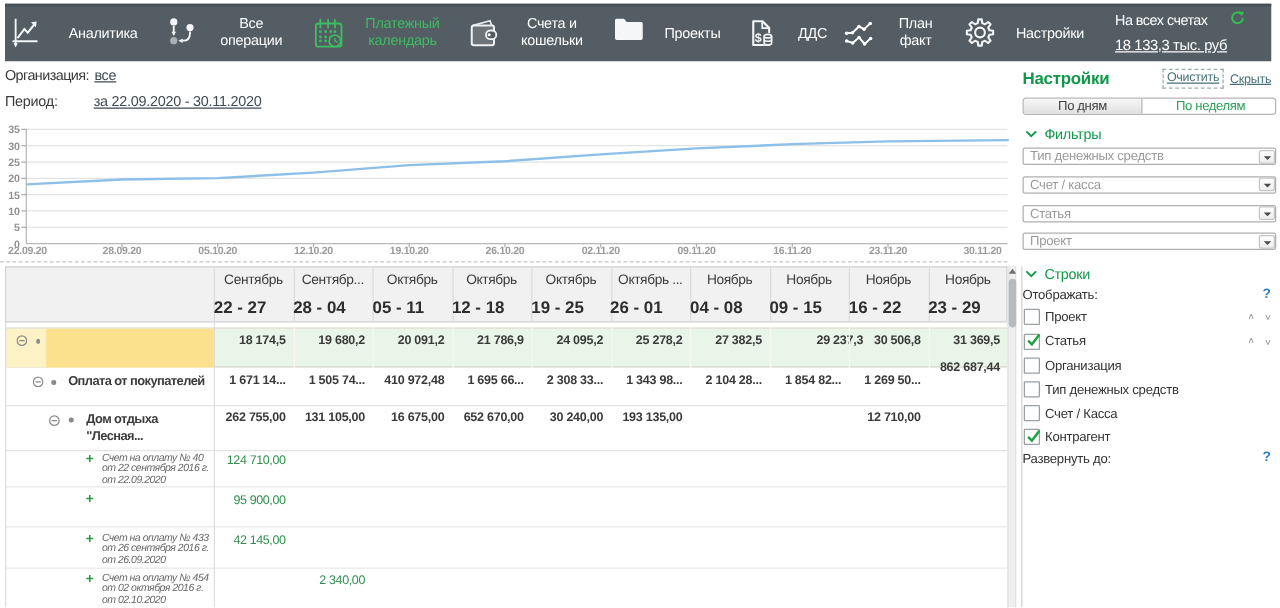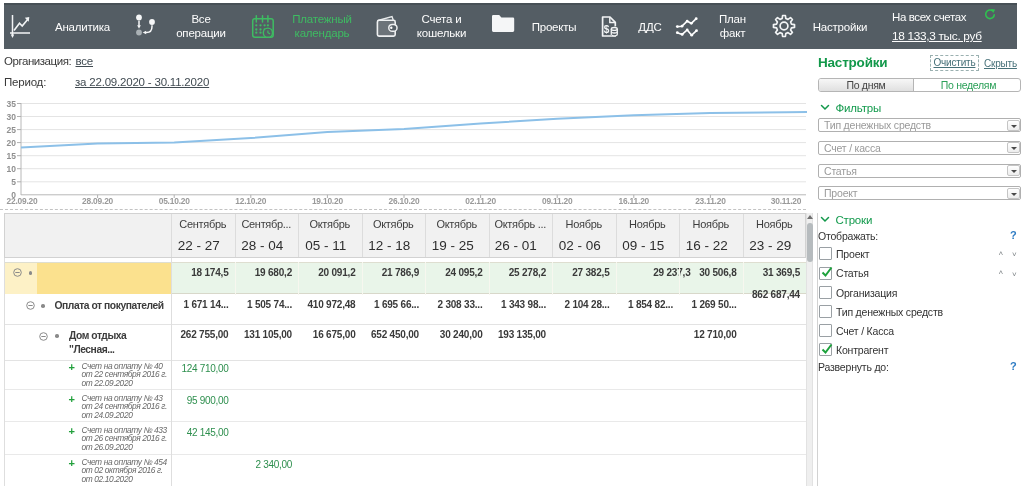--- a/index.html
+++ b/index.html
@@ -2,21 +2,21 @@
 <html><head><meta charset="utf-8"><style>
 *{margin:0;padding:0;box-sizing:border-box}
 html,body{width:1024px;height:486px;overflow:hidden}
 body{font-family:"Liberation Sans",sans-serif;background:#fff;position:relative;color:#333}
 .abs{position:absolute}
 svg{display:block}
 .tbtxt{color:#fdfdfd;font-size:11.5px;text-align:center;line-height:14px;white-space:nowrap;letter-spacing:-0.2px}
 .tbgreen{color:#3ebc62}
 .lnk{text-decoration:underline;color:#414b52}
 .hdrm{font-size:11px;color:#3d3d3d;text-align:center;line-height:20px;letter-spacing:-0.3px}
-.hdrw{font-size:13.5px;font-weight:normal;color:#2e2e2e;text-align:center;line-height:23px;padding-right:8px}
+.hdrw{font-size:13.5px;font-weight:bold;color:#2e2e2e;line-height:23px;padding-right:8px}
 .val{font-size:10px;font-weight:bold;color:#3a3a3a;text-align:right;white-space:nowrap;letter-spacing:-0.2px}
 .gval{font-size:10px;color:#2e8f4e;text-align:right;white-space:nowrap;letter-spacing:-0.3px}
 .rl{font-size:10.3px;font-weight:bold;letter-spacing:-0.45px;color:#3c3c3c;line-height:13.5px}
 .inv{font-size:8.4px;font-style:italic;color:#686868;letter-spacing:-0.38px;line-height:8.9px;white-space:nowrap}
 .ghdr{color:#129a4c;font-size:11.5px;letter-spacing:-0.2px}
 .plbl{font-size:10.5px;color:#333;letter-spacing:-0.2px;line-height:12px}
 .cb{position:absolute;width:13px;height:13px;background:#fff;border:1px solid #9aa0a4;border-radius:1px}
 .q{color:#2e7cc4;font-weight:bold;font-size:11px}
 .fbox{position:absolute;left:0;width:203px;height:14px;border:1px solid #b0b0b0;border-radius:2px;background:#fff}
 .fbox .ph{font-size:10.5px;color:#9a9a9a;line-height:12px;padding-left:5px;letter-spacing:-0.2px}
@@ -196,21 +196,21 @@
   <div class="abs hdrm" style="left:548px;top:1px;width:63.5px">Ноябрь</div>
   <div class="abs hdrm" style="left:611.5px;top:1px;width:63.5px">Ноябрь</div>
   <div class="abs hdrm" style="left:675px;top:1px;width:63.5px">Ноябрь</div>
   <div class="abs hdrm" style="left:738.5px;top:1px;width:63.5px">Ноябрь</div>
   <div class="abs hdrw" style="left:167px;top:21px;width:63.5px">22 - 27</div>
   <div class="abs hdrw" style="left:230.5px;top:21px;width:63.5px">28 - 04</div>
   <div class="abs hdrw" style="left:294px;top:21px;width:63.5px">05 - 11</div>
   <div class="abs hdrw" style="left:357.5px;top:21px;width:63.5px">12 - 18</div>
   <div class="abs hdrw" style="left:421px;top:21px;width:63.5px">19 - 25</div>
   <div class="abs hdrw" style="left:484px;top:21px;width:63.5px">26 - 01</div>
-  <div class="abs hdrw" style="left:548px;top:21px;width:63.5px">02 - 06</div>
+  <div class="abs hdrw" style="left:548px;top:21px;width:63.5px">04 - 08</div>
   <div class="abs hdrw" style="left:611.5px;top:21px;width:63.5px">09 - 15</div>
   <div class="abs hdrw" style="left:675px;top:21px;width:63.5px">16 - 22</div>
   <div class="abs hdrw" style="left:738.5px;top:21px;width:63.5px">23 - 29</div>
 
   <div class="abs" style="left:0;top:48.5px;width:802px;height:32.5px;background:#e9f5e9;border-top:1px solid #deded0;border-bottom:1px solid #d8d8ca"></div>
   <div class="abs" style="left:0;top:49.5px;width:167px;height:31px;background:#fdf1c6"></div>
   <div class="abs" style="left:33px;top:49.5px;width:134px;height:31px;background:#fbe18e"></div>
   <div class="abs" style="left:9px;top:55px">
       <svg width="9" height="9" viewBox="0 0 9 9">
         <circle cx="4.5" cy="4.5" r="3.8" fill="none" stroke="#8a8a8a" stroke-width="1"></circle>
@@ -253,33 +253,32 @@
       <svg width="9" height="9" viewBox="0 0 9 9">
         <circle cx="4.5" cy="4.5" r="3.8" fill="none" stroke="#8a8a8a" stroke-width="1"></circle>
         <path d="M2.3 4.5 H6.7" stroke="#8a8a8a" stroke-width="1"></path>
       </svg>
     </div>
   <div class="abs" style="left:51px;top:121px;width:3.5px;height:3.5px;border-radius:50%;background:#8a8a8a"></div>
   <div class="abs rl" style="left:65px;top:116px;white-space:nowrap">Дом отдыха<br>"Лесная...</div>
   <div class="abs val" style="left:167px;top:116px;width:57.5px">262 755,00</div>
   <div class="abs val" style="left:230.5px;top:116px;width:57.5px">131 105,00</div>
   <div class="abs val" style="left:294px;top:116px;width:57.5px">16 675,00</div>
-  <div class="abs val" style="left:357.5px;top:116px;width:57.5px">652 450,00</div>
+  <div class="abs val" style="left:357.5px;top:116px;width:57.5px">652 670,00</div>
   <div class="abs val" style="left:421px;top:116px;width:57.5px">30 240,00</div>
   <div class="abs val" style="left:484.5px;top:116px;width:57.5px">193 135,00</div>
   <div class="abs val" style="left:675px;top:116px;width:57.5px">12 710,00</div>
   <div class="abs" style="left:0;top:147px;width:802px;border-top:1px solid #e3e3e3"></div>
 
   <div class="abs" style="left:64.5px;top:148px;font-size:11px;font-weight:bold;color:#22a03c">+</div>
   <div class="abs inv" style="left:77.5px;top:148.5px">Счет на оплату № 40<br>от 22 сентября 2016 г.<br>от 22.09.2020</div>
   <div class="abs gval" style="left:167px;top:150px;width:57.5px">124 710,00</div>
   <div class="abs" style="left:0;top:176px;width:802px;border-top:1px solid #e9e9e9"></div>
 
   <div class="abs" style="left:64.5px;top:180px;font-size:11px;font-weight:bold;color:#22a03c">+</div>
-  <div class="abs inv" style="left:77.5px;top:180.5px">Счет на оплату № 43<br>от 24 сентября 2016 г.<br>от 24.09.2020</div>
   <div class="abs gval" style="left:167px;top:182px;width:57.5px">95 900,00</div>
   <div class="abs" style="left:0;top:208px;width:802px;border-top:1px solid #e9e9e9"></div>
 
   <div class="abs" style="left:64.5px;top:212px;font-size:11px;font-weight:bold;color:#22a03c">+</div>
   <div class="abs inv" style="left:77.5px;top:212.5px">Счет на оплату № 433<br>от 26 сентября 2016 г.<br>от 26.09.2020</div>
   <div class="abs gval" style="left:167px;top:214px;width:57.5px">42 145,00</div>
   <div class="abs" style="left:0;top:241px;width:802px;border-top:1px solid #e9e9e9"></div>
 
   <div class="abs" style="left:64.5px;top:244px;font-size:11px;font-weight:bold;color:#22a03c">+</div>
   <div class="abs inv" style="left:77.5px;top:244.5px">Счет на оплату № 454<br>от 02 октября 2016 г.<br>от 02.10.2020</div>

